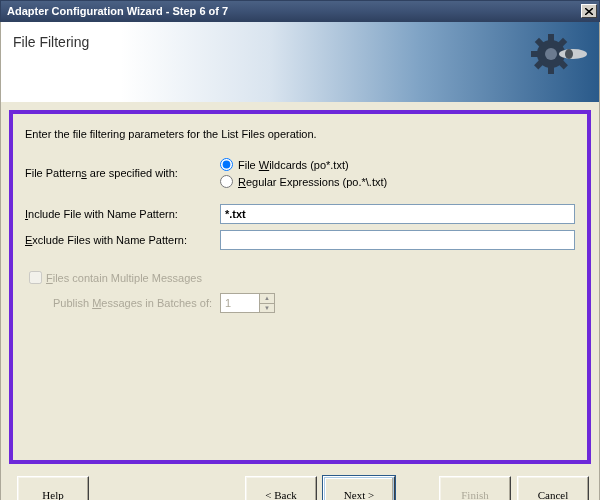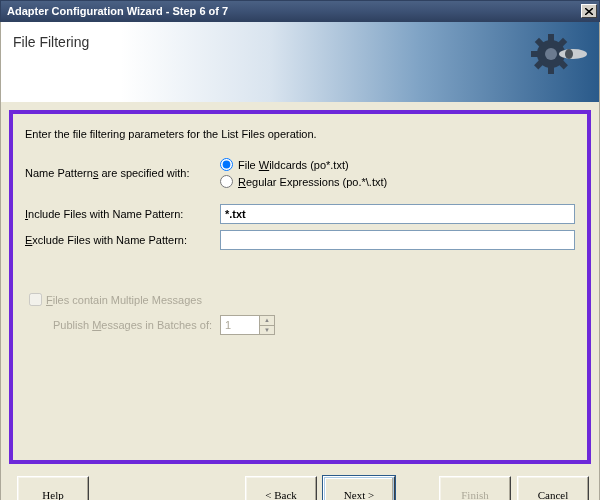--- a/index.html
+++ b/index.html
@@ -73,21 +73,21 @@
   .txt {
     flex:1;
     height:20px;
     border:1px solid #7f9db9;
     background:#fff;
     padding:2px 4px;
     font-family: Tahoma, Arial, sans-serif;
     font-size:11px;
     font-weight:bold;
   }
-  .disabled-sec { color:#aca899; margin-top:40px; }
+  .disabled-sec { color:#aca899; margin-top:18px; }
   .disabled-sec .row { margin-bottom:6px; }
   .disabled-sec .lbl3 { width:195px; text-align:right; padding-right:8px;}
   .spin {
     display:flex; align-items:stretch;
     border:1px solid #aca899; background:#fff;
     height:20px; width:55px;
   }
   .spin input {
     border:none; width:38px; font-size:11px; padding:2px 4px;
     color:#aca899; background:#fff;
@@ -167,37 +167,37 @@
     <ellipse cx="46" cy="24" rx="14" ry="5" fill="#c8ccd0"></ellipse>
     <ellipse cx="42" cy="24" rx="4" ry="5" fill="#4a5158"></ellipse>
   </svg>
 </div>
 
 <div class="content-outer">
   <div class="panel">
     <div class="instr">Enter the file filtering parameters for the List Files operation.</div>
 
     <div class="row">
-      <div class="lbl"><span>Name Pattern</span><span class="underline-access">s</span><span> are specified with:</span></div>
+      <div class="lbl"><span>File Pattern</span><span class="underline-access">s</span><span> are specified with:</span></div>
       <div class="radio-group">
         <label class="radio-line">
           <input type="radio" name="pat" checked="" style="">
           <span><span>File </span><span class="underline-access">W</span><span>ildcards (po*.txt)</span></span>
         </label>
         <label class="radio-line">
           <input type="radio" name="pat" style="">
           <span><span class="underline-access">R</span><span>egular Expressions (po.*\.txt)</span></span>
         </label>
       </div>
     </div>
 
     <div style="height:10px"></div>
 
     <div class="row">
-      <div class="lbl"><span class="underline-access">I</span><span>nclude Files with Name Pattern:</span></div>
+      <div class="lbl"><span class="underline-access">I</span><span>nclude File with Name Pattern:</span></div>
       <input class="txt" type="text" value="*.txt" style="">
     </div>
 
     <div class="row">
       <div class="lbl"><span class="underline-access">E</span><span>xclude Files with Name Pattern:</span></div>
       <input class="txt" type="text" value="" style="">
     </div>
 
     <div class="disabled-sec">
       <div class="row">

